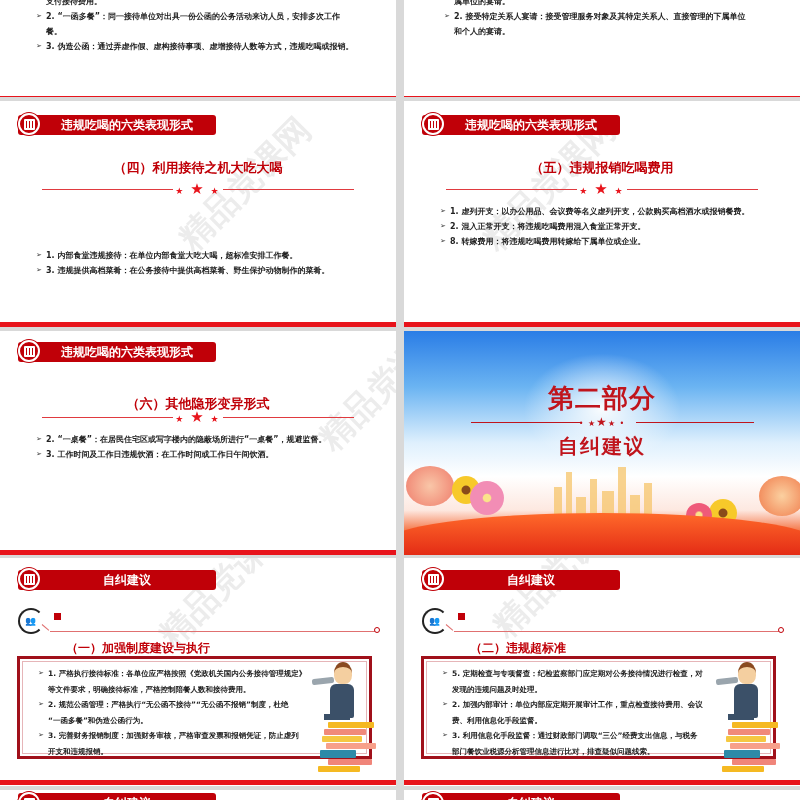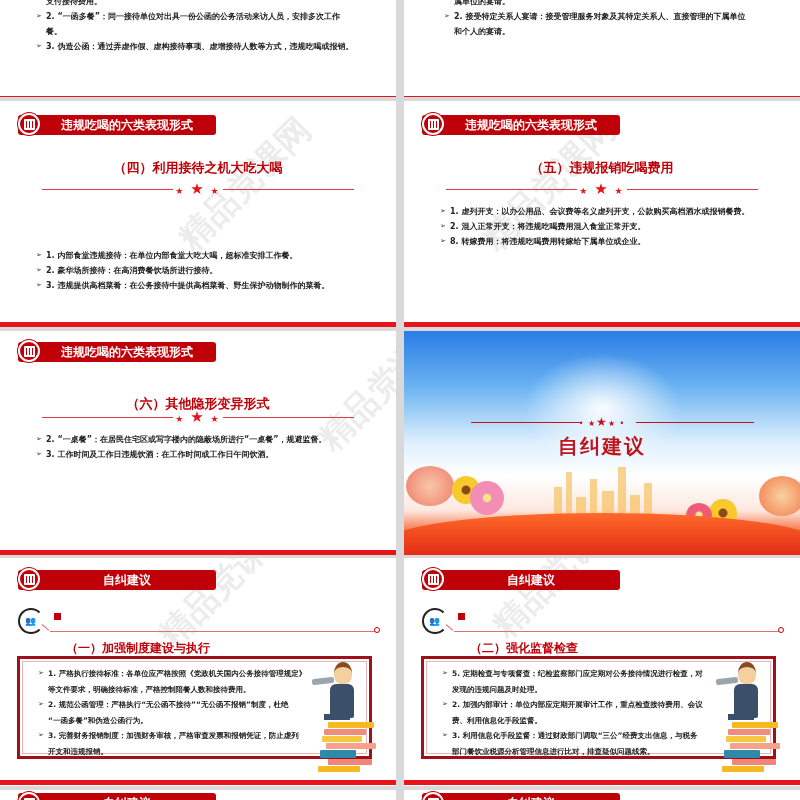--- a/index.html
+++ b/index.html
@@ -128,21 +128,20 @@
     </div>
   <div class="header-badge" style="top:14px;">违规吃喝的六类表现形式</div>
   <div class="sub-title" style="top:58px;font-family:Liberation Mono, monospace;">（四）利用接待之机大吃大喝</div>
   <div class="star-rule" style="top:82px;">
     <div class="line l"></div>
       <div class="stars">★ <span class="big">★</span> ★</div>
       <div class="line r"></div>
   </div>
   <ul class="bullets" style="top:103px;margin-top:44px;">
     <li>1. 内部食堂违规接待：在单位内部食堂大吃大喝，超标准安排工作餐。</li>
-    <li>2. 豪华场所接待：在高消费餐饮场所进行接待。</li>
     <li>3. 违规提供高档菜肴：在公务接待中提供高档菜肴、野生保护动物制作的菜肴。</li>
   </ul>
   <div class="red-bar" style="top:221px;"></div>
 </div>
 <div class="tile" style="left:404px;top:101px;width:396px;height:226px;">
   <div class="watermark" style="left:60px;top:60px;">精品党课网</div>
   <div class="badge-icon" style="top:12px;">
       <div class="box"></div>
     </div>
   <div class="header-badge" style="top:14px;">违规吃喝的六类表现形式</div>
@@ -188,20 +187,21 @@
   <div class="city" style="left:214px;width:8px;height:60px;"></div>
   <div class="city" style="left:226px;width:10px;height:32px;"></div>
   <div class="city" style="left:240px;width:8px;height:44px;"></div>
   <div class="flower" style="left:2px;top:135px;width:48px;height:40px;background:radial-gradient(circle,#f9c6a8,#ef7b6a);"></div>
   <div class="flower" style="left:48px;top:145px;width:28px;height:28px;background:radial-gradient(circle,#8a4a1a 20%,#f7c92a 25%);"></div>
   <div class="flower" style="left:66px;top:150px;width:34px;height:34px;background:radial-gradient(circle,#fbe38a 15%,#f28db5 20%);"></div>
   <div class="flower" style="left:355px;top:145px;width:46px;height:40px;background:radial-gradient(circle,#fbd0a0,#f07a4a);"></div>
   <div class="flower" style="left:305px;top:168px;width:28px;height:28px;background:radial-gradient(circle,#8a4a1a 20%,#f7c92a 25%);"></div>
   <div class="flower" style="left:282px;top:172px;width:26px;height:24px;background:radial-gradient(circle,#fbe38a 15%,#ef5a7a 25%);"></div>
   <div class="wave"></div>
+  <div class="title">第二部分</div>
   <div class="rule l"></div>
   <div class="rule-stars">• ★<span class="big">★</span>★ •</div>
   <div class="rule r"></div>
   <div class="subtitle">自纠建议</div>
 </div>
 
 <div class="tile" style="left:0;top:558px;width:396px;height:228px;">
   <div class="watermark" style="left:140px;top:0px;">精品党课网</div>
   <div class="badge-icon" style="top:10px;">
       <div class="box"></div>
@@ -246,21 +246,21 @@
   <div class="watermark" style="left:70px;top:-10px;">精品党课网</div>
   <div class="badge-icon" style="top:10px;">
       <div class="box"></div>
     </div>
   <div class="header-badge" style="top:12px;">自纠建议</div>
   <div class="sec-head" style="top:50px;">
     <div class="sec-circle">
         <span class="people">👥</span>
       </div>
     <div class="sec-square"></div>
-    <div class="sec-title">（二）强化监督检查</div>
+    <div class="sec-title">（二）违规超标准</div>
     <div class="sec-diag"></div>
     <div class="sec-line" style="left:32px;width:326px;top:23px;"></div>
     <div class="sec-dot" style="left:356px;"></div>
   </div>
   <div class="frame" style="top:98px;">
     <ul class="bullets">
       <li>5. 定期检查与专项督查：纪检监察部门应定期对公务接待情况进行检查，对</li>
       <li class="cont">发现的违规问题及时处理。</li>
       <li>2. 加强内部审计：单位内部应定期开展审计工作，重点检查接待费用、会议</li>
       <li class="cont">费、利用信息化手段监督。</li>

